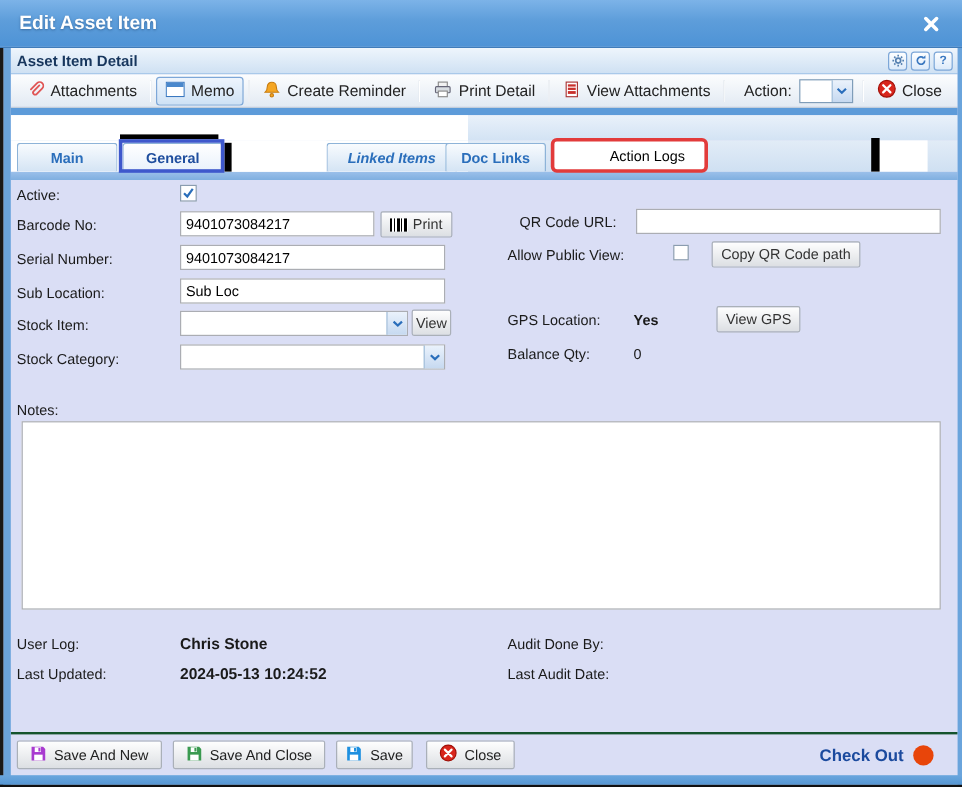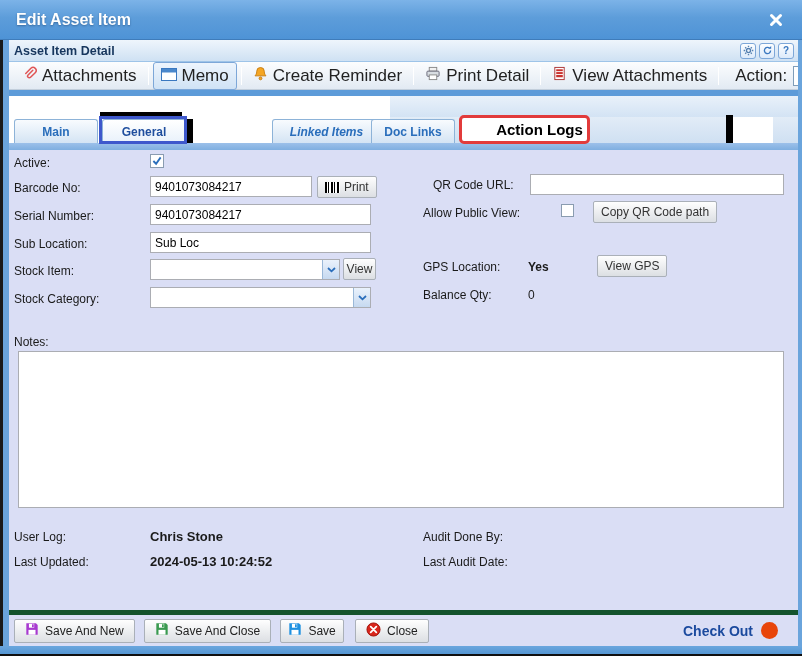--- a/index.html
+++ b/index.html
@@ -25,21 +25,21 @@
   
   .panel-header { height:22px; background:linear-gradient(#eef5fc,#cfe1f3); border-bottom:1px solid #9ec4e8;
     display:flex; align-items:center; padding:0 4px 0 5px; }
   .panel-header .ptitle { flex:1; font-size:12.5px; font-weight:bold; color:#17365d; }
   .hbtn { width:16px; height:16px; margin-left:3px; border:1px solid #7da7d8; border-radius:3px;
     background:linear-gradient(#fdfeff,#dceafa); display:flex; align-items:center; justify-content:center;
     font-size:10px; font-weight:bold; color:#3a78c0; cursor:pointer; }
 
   
   .toolbar { height:28px; background:linear-gradient(#fcfdfe,#e2eaf3); border-bottom:1px solid #c2cedb;
-    display:flex; align-items:center; padding:12px 6px; font-size:17px; color:#222;text-align:center; }
+    display:flex; align-items:center; padding:12px 6px; font-size:13px; color:#222;text-align:center; }
   .titem { display:flex; align-items:center; gap:5px; padding:3px 7px; border-radius:3px; cursor:pointer; white-space:nowrap; }
   .titem.toggled { border:1px solid #7da7d8; background:linear-gradient(#eef5fd,#cfe2f5); }
   .tsep { width:1px; height:18px; background:#b9c6d4; border-right:1px solid #fff; margin:0 4px; }
   .action-lbl { margin-left:12px; margin-right:6px; white-space:nowrap; }
   .ddown { width:148px; height:20px; background:#fff; border:1px solid #7f9db9; display:flex; }
   .ddown .dval { flex:1; font-size:12px; padding:2px 3px; }
   .ddbtn { width:17px; height:100%; border-left:1px solid #9ab8d8; background:linear-gradient(#eaf2fc,#c6d9f0);
     display:flex; align-items:center; justify-content:center; cursor:pointer; }
 
   .blue-strip { height:6px; background:#5d9bd9; }
@@ -47,21 +47,21 @@
   
   .pretab { position:relative; height:21px; background:linear-gradient(#e9f1fa,#d3e3f4); }
   .tabstrip { position:relative; height:26px; background:linear-gradient(#e2ecf7,#cfe0f2); }
   .white-redact { position:absolute; left:0; top:0; width:381px; height:100%; background:#fff; }
   .tab { position:absolute; top:2px; height:24px; border:1px solid #8db3d8; border-bottom:none;
     border-radius:3px 3px 0 0; background:linear-gradient(#f8fbfe,#d4e4f4);
     display:flex; align-items:center; justify-content:center;
     font-size:12px; font-weight:bold; color:#2a6ebb; cursor:pointer; z-index:1; }
   .tab.active { background:linear-gradient(#ffffff,#e8f1fb); color:#1f4e9e; }
   .tab.annotated-red { background:#fff; border:3px solid #e23b3b; border-radius:5px;
-    color:#000; font-weight:bold; font-size:15px; z-index:2;padding-left:30px; }
+    color:#000; font-weight:normal; font-size:12px; z-index:2;padding-left:30px; }
   .redact-bar { position:absolute; background:#000; z-index:4; }
   .anno-blue { position:absolute; border:3px solid #3e58cc; z-index:5; pointer-events:none; }
   .white-patch { position:absolute; background:#fff; z-index:1; }
   .tab-underline { height:7px; background:linear-gradient(#9cc0ea,#7fafe0); }
 
   
   .content { position:relative; height:460px; font-size:12px; color:#1a1a1a; background:#dadef5; }
   .lbl { position:absolute; white-space:nowrap; }
   .val-bold { position:absolute; font-weight:bold; white-space:nowrap; }
   .tin { position:absolute; height:21px; border:1px solid #abadb3; background:#fff; font-size:12px;
@@ -72,21 +72,21 @@
   .selbox .sval { flex:1; }
   .gbtn { position:absolute; height:22px; border:1px solid #aab0b8; border-radius:2px;
     background:linear-gradient(#fefefe,#dcdfe3); font-size:12px; color:#333;
     display:flex; align-items:center; justify-content:center; gap:4px; cursor:pointer; padding:0 7px; white-space:nowrap; }
   .notes-ta { position:absolute; border:1px solid #abadb3; background:#fff; resize:none;
     font-family:"Liberation Sans", sans-serif; font-size:12px; padding:3px; }
   .barcode-glyph { display:inline-block; width:15px; height:11px;
     background:repeating-linear-gradient(90deg,#000 0 2px,#fff 2px 3px,#000 3px 4px,#fff 4px 6px); }
 
   
-  .footer { height:36px; background:#dadef5; border-top:5px solid #14532d; display:flex; align-items:center; padding:0 0 0 5px; }
+  .footer { height:36px; background:#dadef5; border-top:2px solid #14532d; display:flex; align-items:center; padding:0 0 0 5px; }
   .fbtn { height:24px; border:1px solid #aab0b8; border-radius:2px; background:linear-gradient(#fefefe,#dcdfe3);
     font-size:12px; color:#222; display:flex; align-items:center; gap:6px; padding:0 10px; margin-right:9px; cursor:pointer; white-space:nowrap; }
   .checkout { margin-left:auto; margin-right:20px; display:flex; align-items:center; gap:8px; cursor:pointer; }
   .checkout .cotext { font-size:14px; font-weight:bold; color:#1b4a9e; }
   .cocircle { width:17px; height:17px; border-radius:50%; background:#e8450a; }
 </style>
 </head>
 <body>
 
 <div class="dialog">

